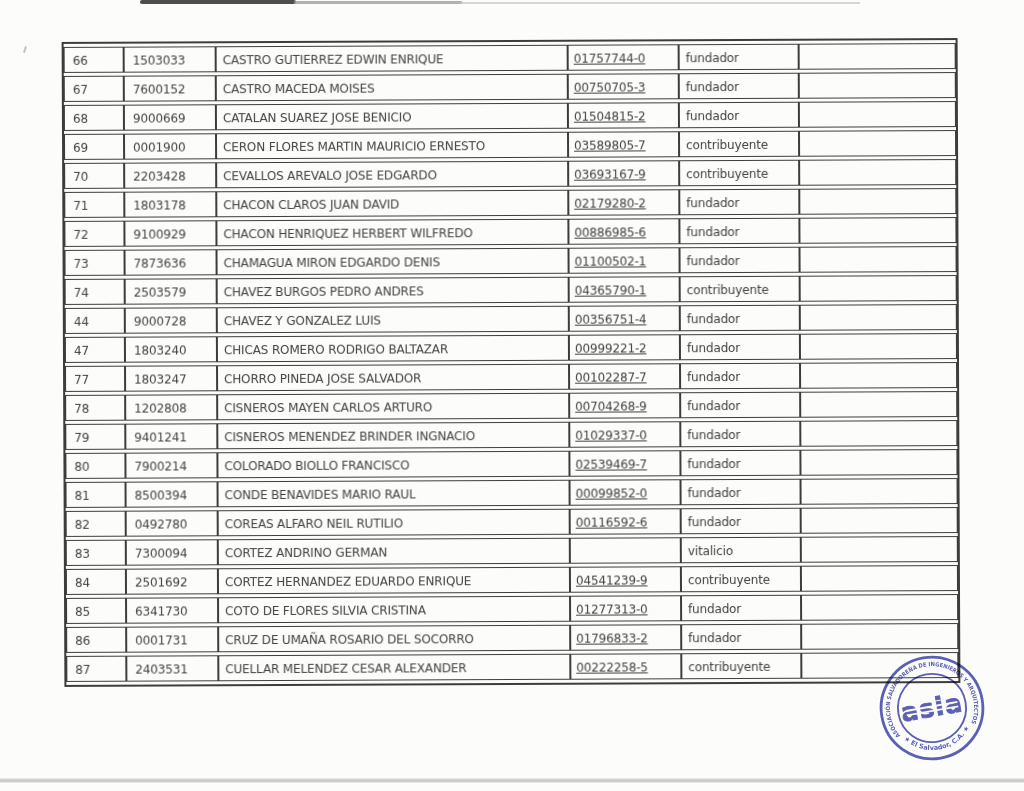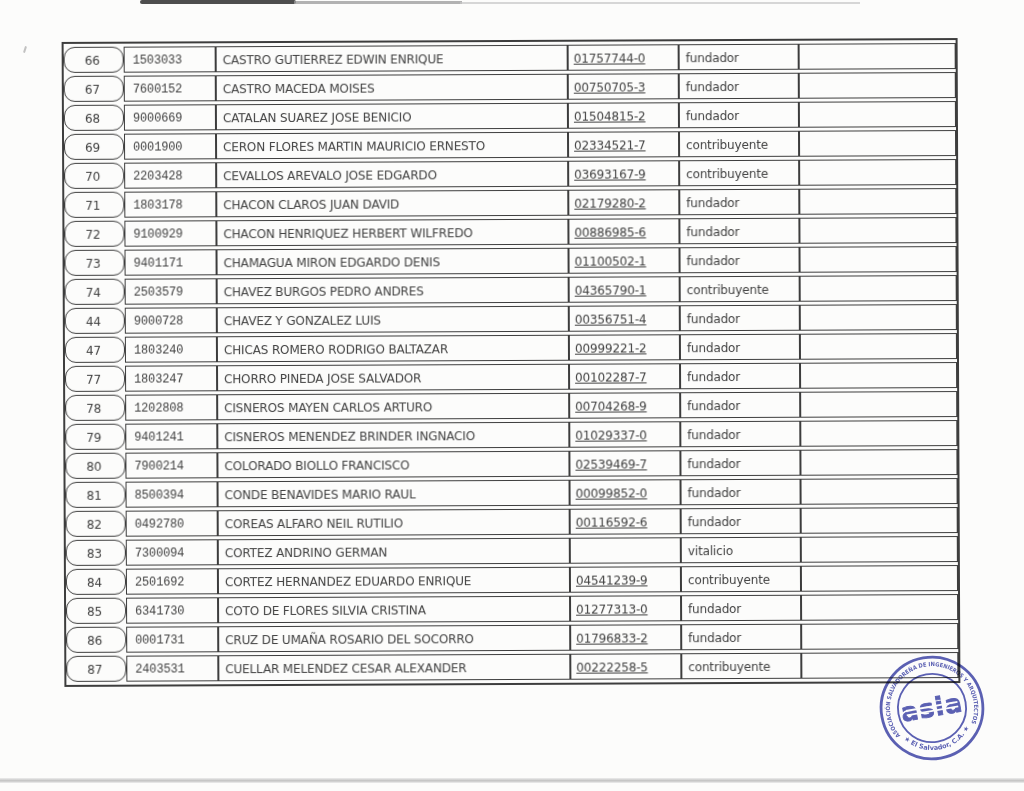--- a/index.html
+++ b/index.html
@@ -29,22 +29,22 @@
     width:892px;table-layout:fixed;
     border-collapse:separate;border-spacing:0 3px;
     border:2px solid #3d3d3d;
   }
   td{
     border:1px solid #3d3d3d;height:26px;box-sizing:border-box;
     font-size:12px;color:#424242;letter-spacing:-.15px;
     padding:1px 0 0 6px;vertical-align:middle;
     white-space:nowrap;overflow:hidden;
   }
-  td.c-no{padding-left:20px;border-radius:11px;}
-  td.c-id{padding-left:8px;font-family:Liberation Mono, monospace;}
+  td.c-no{padding-left:8px;}
+  td.c-id{padding-left:8px;}
   td.c-dui{padding-left:5px;text-decoration:underline;}
   td.c-cat{}
 
   
   .stamp{
     position:absolute;left:876px;top:652px;width:112px;height:112px;
     mix-blend-mode:multiply;opacity:.93;
   }
   .stamp svg{display:block;}
 </style>
@@ -94,21 +94,21 @@
       <td class="c-name">CATALAN SUAREZ JOSE BENICIO</td>
       <td class="c-dui">01504815-2</td>
       <td class="c-cat">fundador</td>
       <td class="c-empty"></td>
     </tr>
 
     <tr>
       <td class="c-no">69</td>
       <td class="c-id">0001900</td>
       <td class="c-name">CERON FLORES MARTIN MAURICIO ERNESTO</td>
-      <td class="c-dui">02334521-7</td>
+      <td class="c-dui">03589805-7</td>
       <td class="c-cat">contribuyente</td>
       <td class="c-empty"></td>
     </tr>
 
     <tr>
       <td class="c-no">70</td>
       <td class="c-id">2203428</td>
       <td class="c-name">CEVALLOS AREVALO JOSE EDGARDO</td>
       <td class="c-dui">03693167-9</td>
       <td class="c-cat">contribuyente</td>
@@ -128,21 +128,21 @@
       <td class="c-no">72</td>
       <td class="c-id">9100929</td>
       <td class="c-name">CHACON HENRIQUEZ HERBERT WILFREDO</td>
       <td class="c-dui">00886985-6</td>
       <td class="c-cat">fundador</td>
       <td class="c-empty"></td>
     </tr>
 
     <tr>
       <td class="c-no">73</td>
-      <td class="c-id">9401171</td>
+      <td class="c-id">7873636</td>
       <td class="c-name">CHAMAGUA MIRON EDGARDO DENIS</td>
       <td class="c-dui">01100502-1</td>
       <td class="c-cat">fundador</td>
       <td class="c-empty"></td>
     </tr>
 
     <tr>
       <td class="c-no">74</td>
       <td class="c-id">2503579</td>
       <td class="c-name">CHAVEZ BURGOS PEDRO ANDRES</td>

